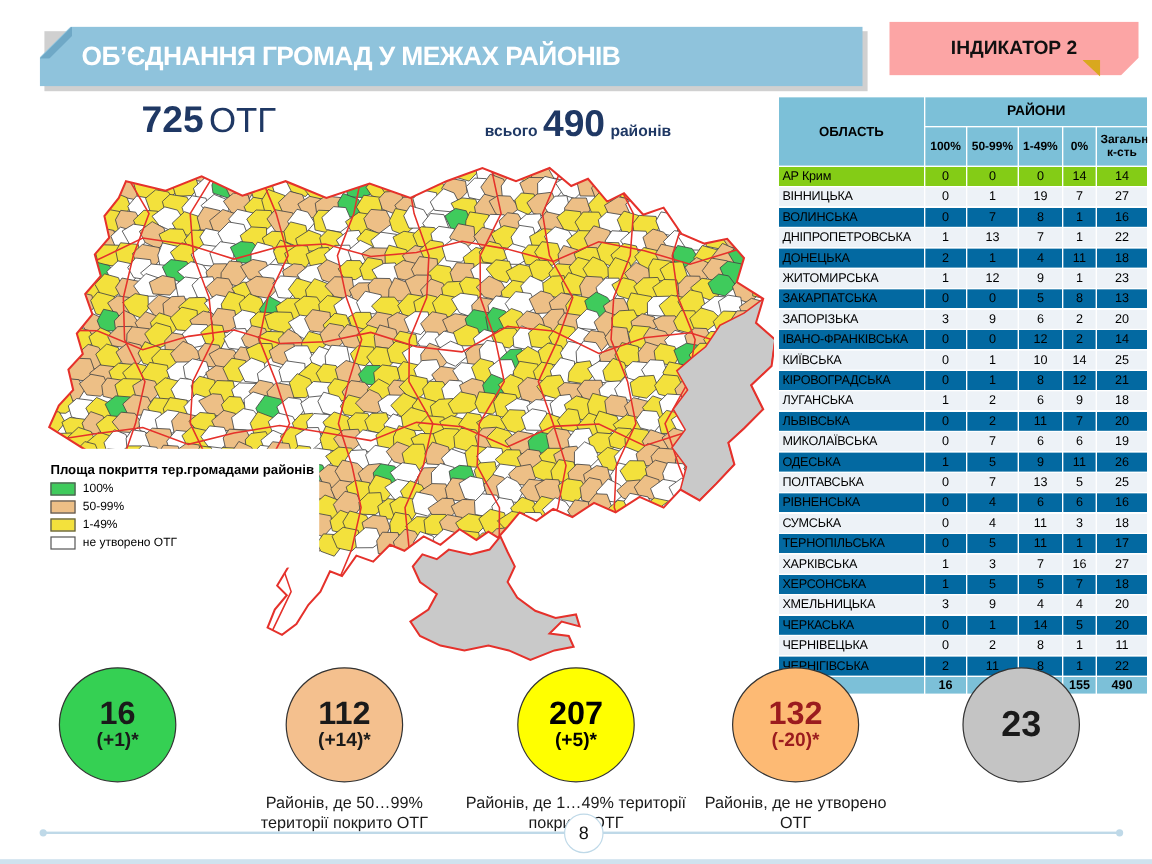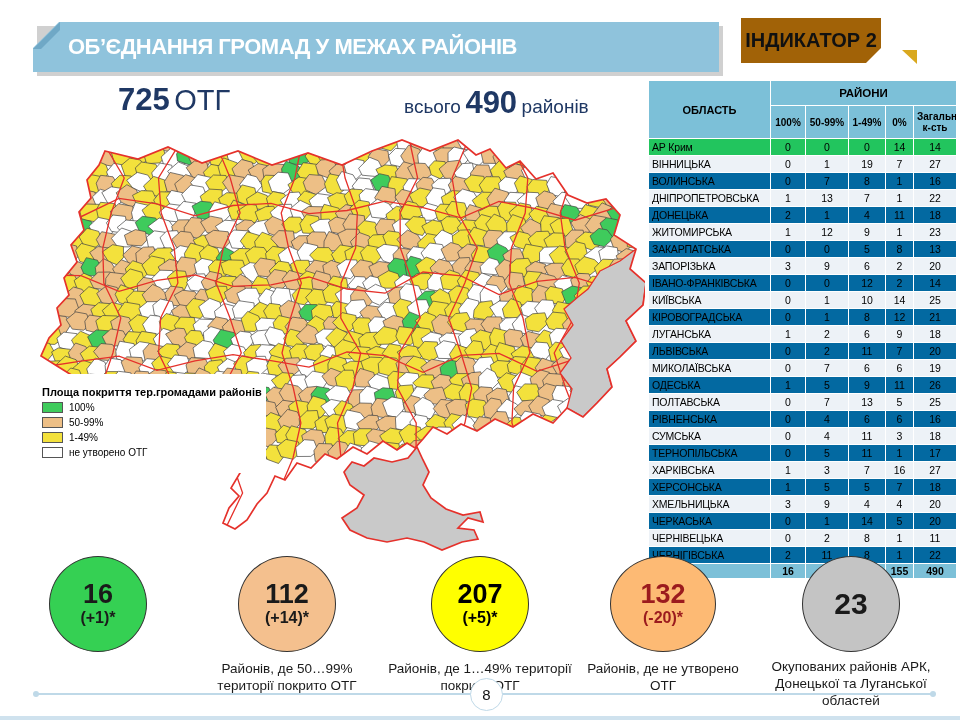--- a/index.html
+++ b/index.html
@@ -18,36 +18,36 @@
     background:#6FA8C6;
     clip-path:polygon(0 100%,100% 0,100% 8px,8px 100%);
   }
   .banner-shadow{position:absolute;left:37px;top:26px;width:686px;height:50px;background:rgba(120,120,120,.35);}
   .banner h1{
     margin:0;padding-left:35px;line-height:50px;font-size:22px;letter-spacing:-.5px;
     color:#fff;font-weight:bold;white-space:nowrap;
   }
   
   .indicator{
-    position:absolute;left:741px;top:18px;width:140px;height:45px;
-    background:#a16207;text-align:center;line-height:45px;
-    font-size:20px;font-weight:bold;color:#111;
+    position:absolute;left:741px;top:18px;width:208px;height:45px;
+    background:#fca5a5;text-align:center;line-height:45px;
+    font-size:16px;font-weight:bold;color:#111;
     clip-path:polygon(0 0,100% 0,100% calc(100% - 15px),calc(100% - 15px) 100%,0 100%);
   }
   .indicator-fold{
     position:absolute;left:902px;top:50px;width:15px;height:14px;
     background:#D9A81E;clip-path:polygon(100% 0,100% 100%,0 0);
   }
   
   .stat{position:absolute;color:#1F3864;white-space:nowrap;}
   .stat-otg{left:118px;top:82px;}
   .stat-total{left:404px;top:85px;}
   .stat .big{font-size:31px;font-weight:bold;}
   .stat .med{font-size:29px;}
-  .stat .sm{font-size:19px;}
+  .stat .sm{font-size:13px;font-weight:bold;}
   
   .legend{position:absolute;left:38px;top:374px;background:#fff;padding:12px 4px;z-index:5;}
   .legend-title{font-size:11px;font-weight:bold;margin-bottom:3px;}
   .legend-item{display:flex;align-items:center;height:13px;margin-bottom:2px;}
   .legend-swatch{width:19px;height:9px;border:1px solid #555;margin-right:6px;flex:none;}
   .legend-label{font-size:10px;}
   
   .rtable{
     position:absolute;left:648px;top:80px;width:308px;
     border-collapse:collapse;table-layout:fixed;font-size:10.5px;
@@ -55,21 +55,21 @@
   .rtable th,.rtable td{border:1px solid #fff;padding:1px 3px;overflow:hidden;}
   .rtable thead th{background:#7CC0D8;font-weight:bold;text-align:center;}
   .th-group{height:22px;font-size:11.5px;margin-top:48px;}
   .th-obl{font-size:11px;}
   .th-sub{font-size:10px;line-height:1.1;height:30px;}
   .rtable tbody td{height:14px;line-height:13px;}
   .rtable td.name{text-align:left;letter-spacing:-.2px;}
   .rtable td.num{text-align:center;}
   .rtable tbody tr{background:#0369a1;}
   .rtable tbody tr:nth-child(2n){background:#EDF2F7;}
-  .rtable tbody tr:first-child{background:#22c55e;}
+  .rtable tbody tr:first-child{background:#84cc16;}
   .rtable tfoot td{background:#7CC0D8;font-weight:bold;}
   
   .card{position:absolute;top:556px;text-align:center;}
   .bubble{
     margin:0 auto;width:96px;height:94px;border-radius:50%;
     border:1.6px solid #333;display:flex;flex-direction:column;
     align-items:center;justify-content:center;background:#fff;
   }
   .bubble .num{font-size:27px;font-weight:bold;line-height:1.02;}
   .bubble .delta{font-size:16px;font-weight:bold;line-height:1.15;}
@@ -1353,21 +1353,20 @@
     <div class="num" style="color: rgb(155, 27, 30);">132</div>
     <div class="delta" style="color: rgb(155, 27, 30);">(-20)*</div>
   </div>
   <div class="clabel">Районів, де не утворено ОТГ</div>
 </div>
 <div class="card" style="left:748px;width:206px;">
   <div class="bubble" style="background: rgb(196, 196, 196);">
     <div class="num" style="font-size: 30px; color: rgb(26, 26, 26);">23</div>
 
   </div>
-  <div class="clabel" style="margin-top:7px;">Окупованих районів АРК, Донецької та Луганської областей</div>
 </div>
 
 <div class="divider"></div>
 <div class="dot" style="left:33px;"></div>
 <div class="dot" style="left:930px;"></div>
 <div class="page-badge">8</div>
 <div class="footnote">* у порівнянні з минулим місяцем</div>
 <div class="bottom-edge"></div>
 
 </body></html>

